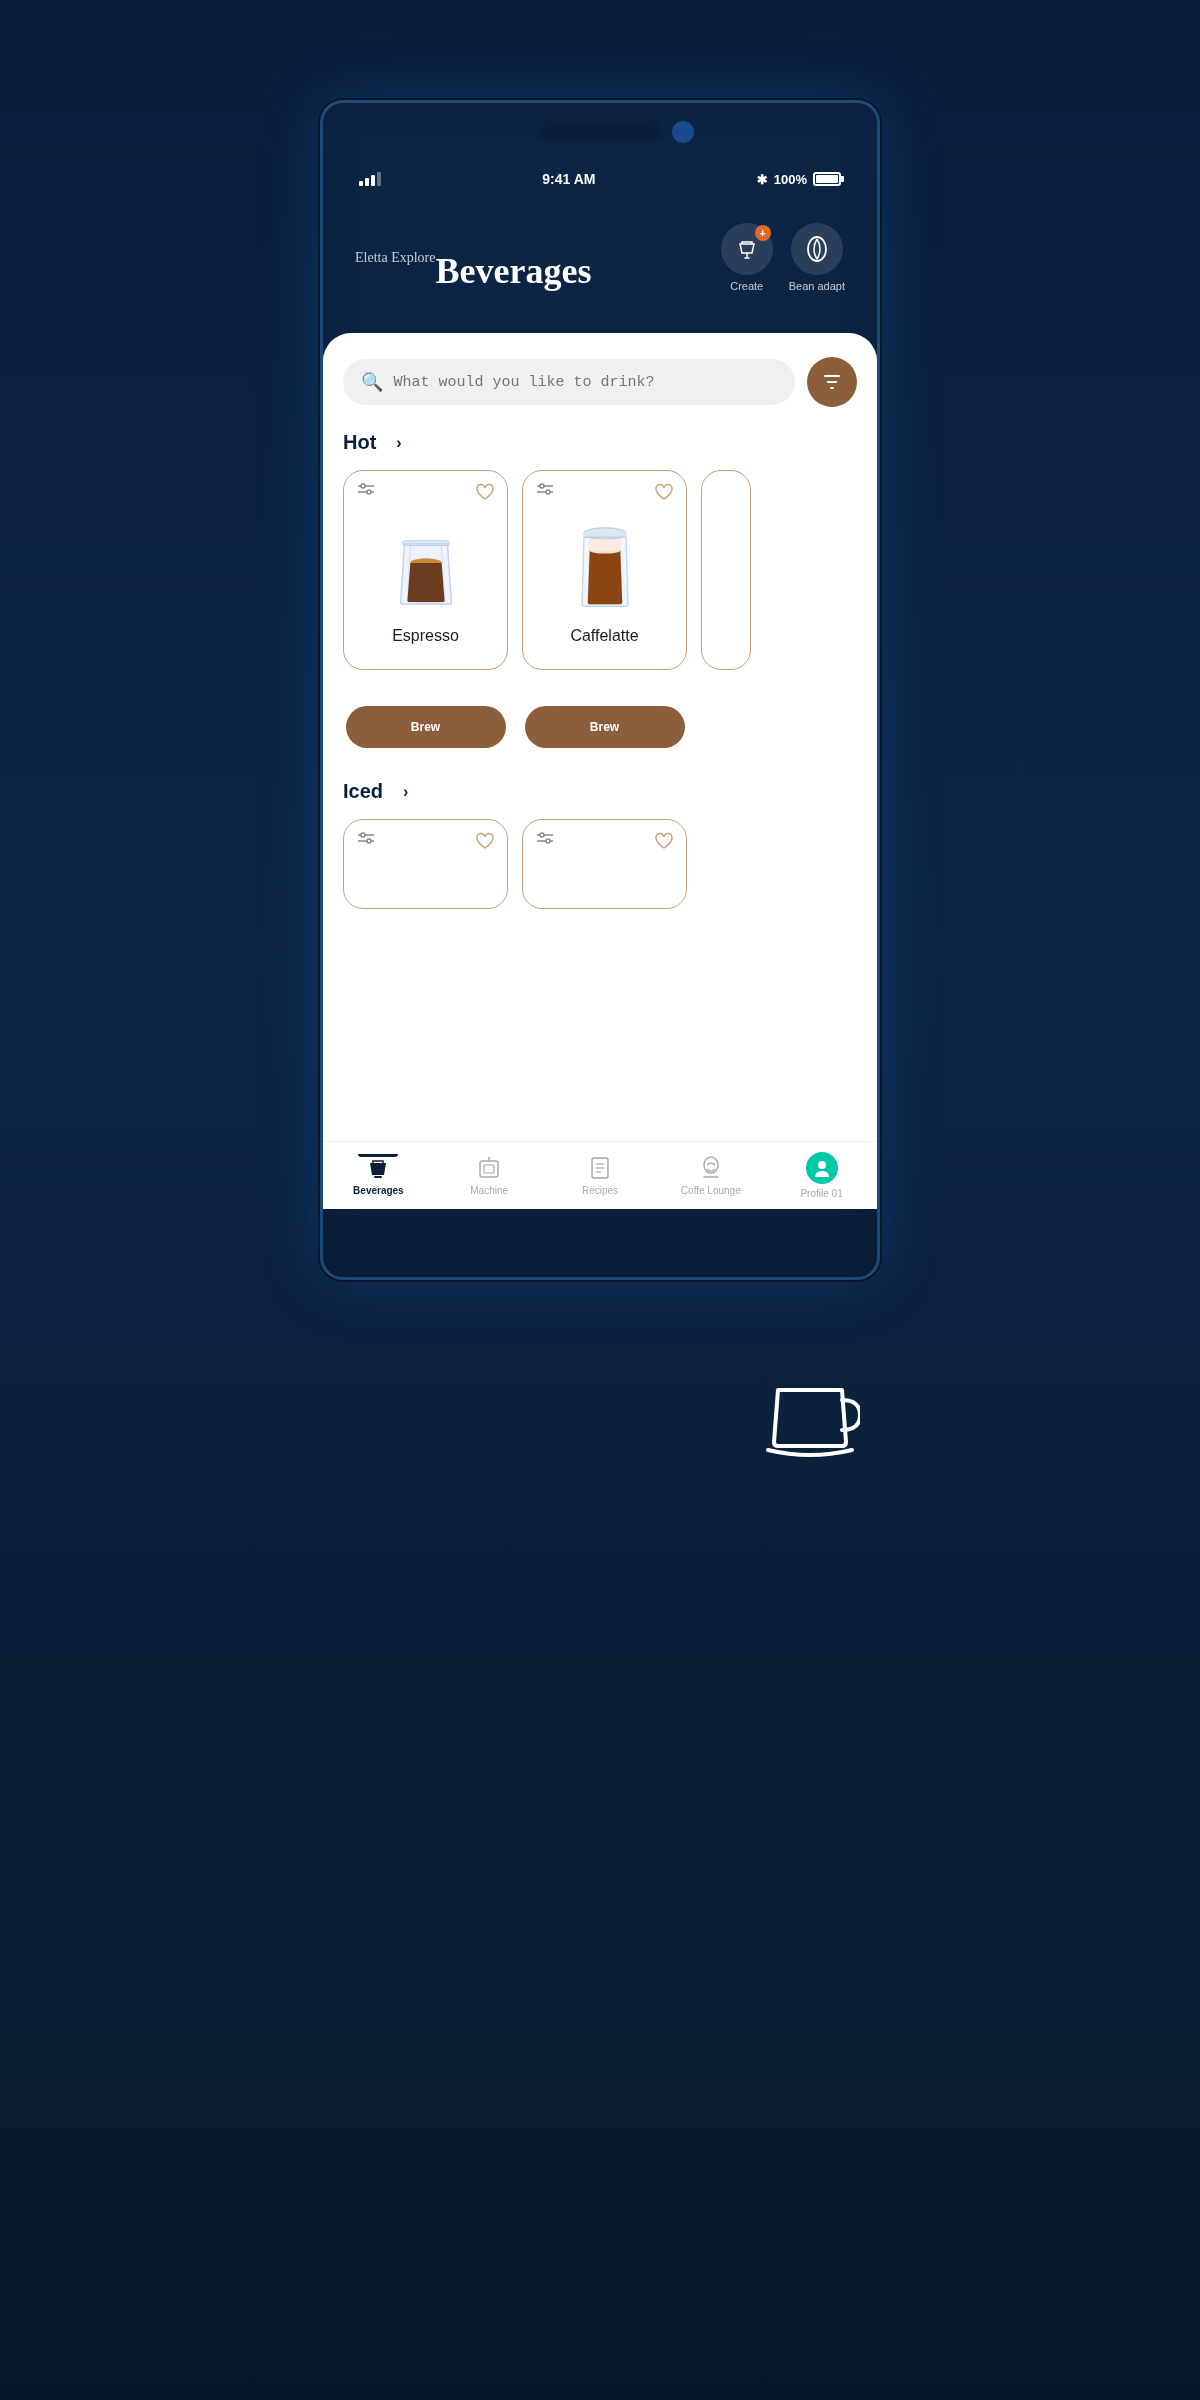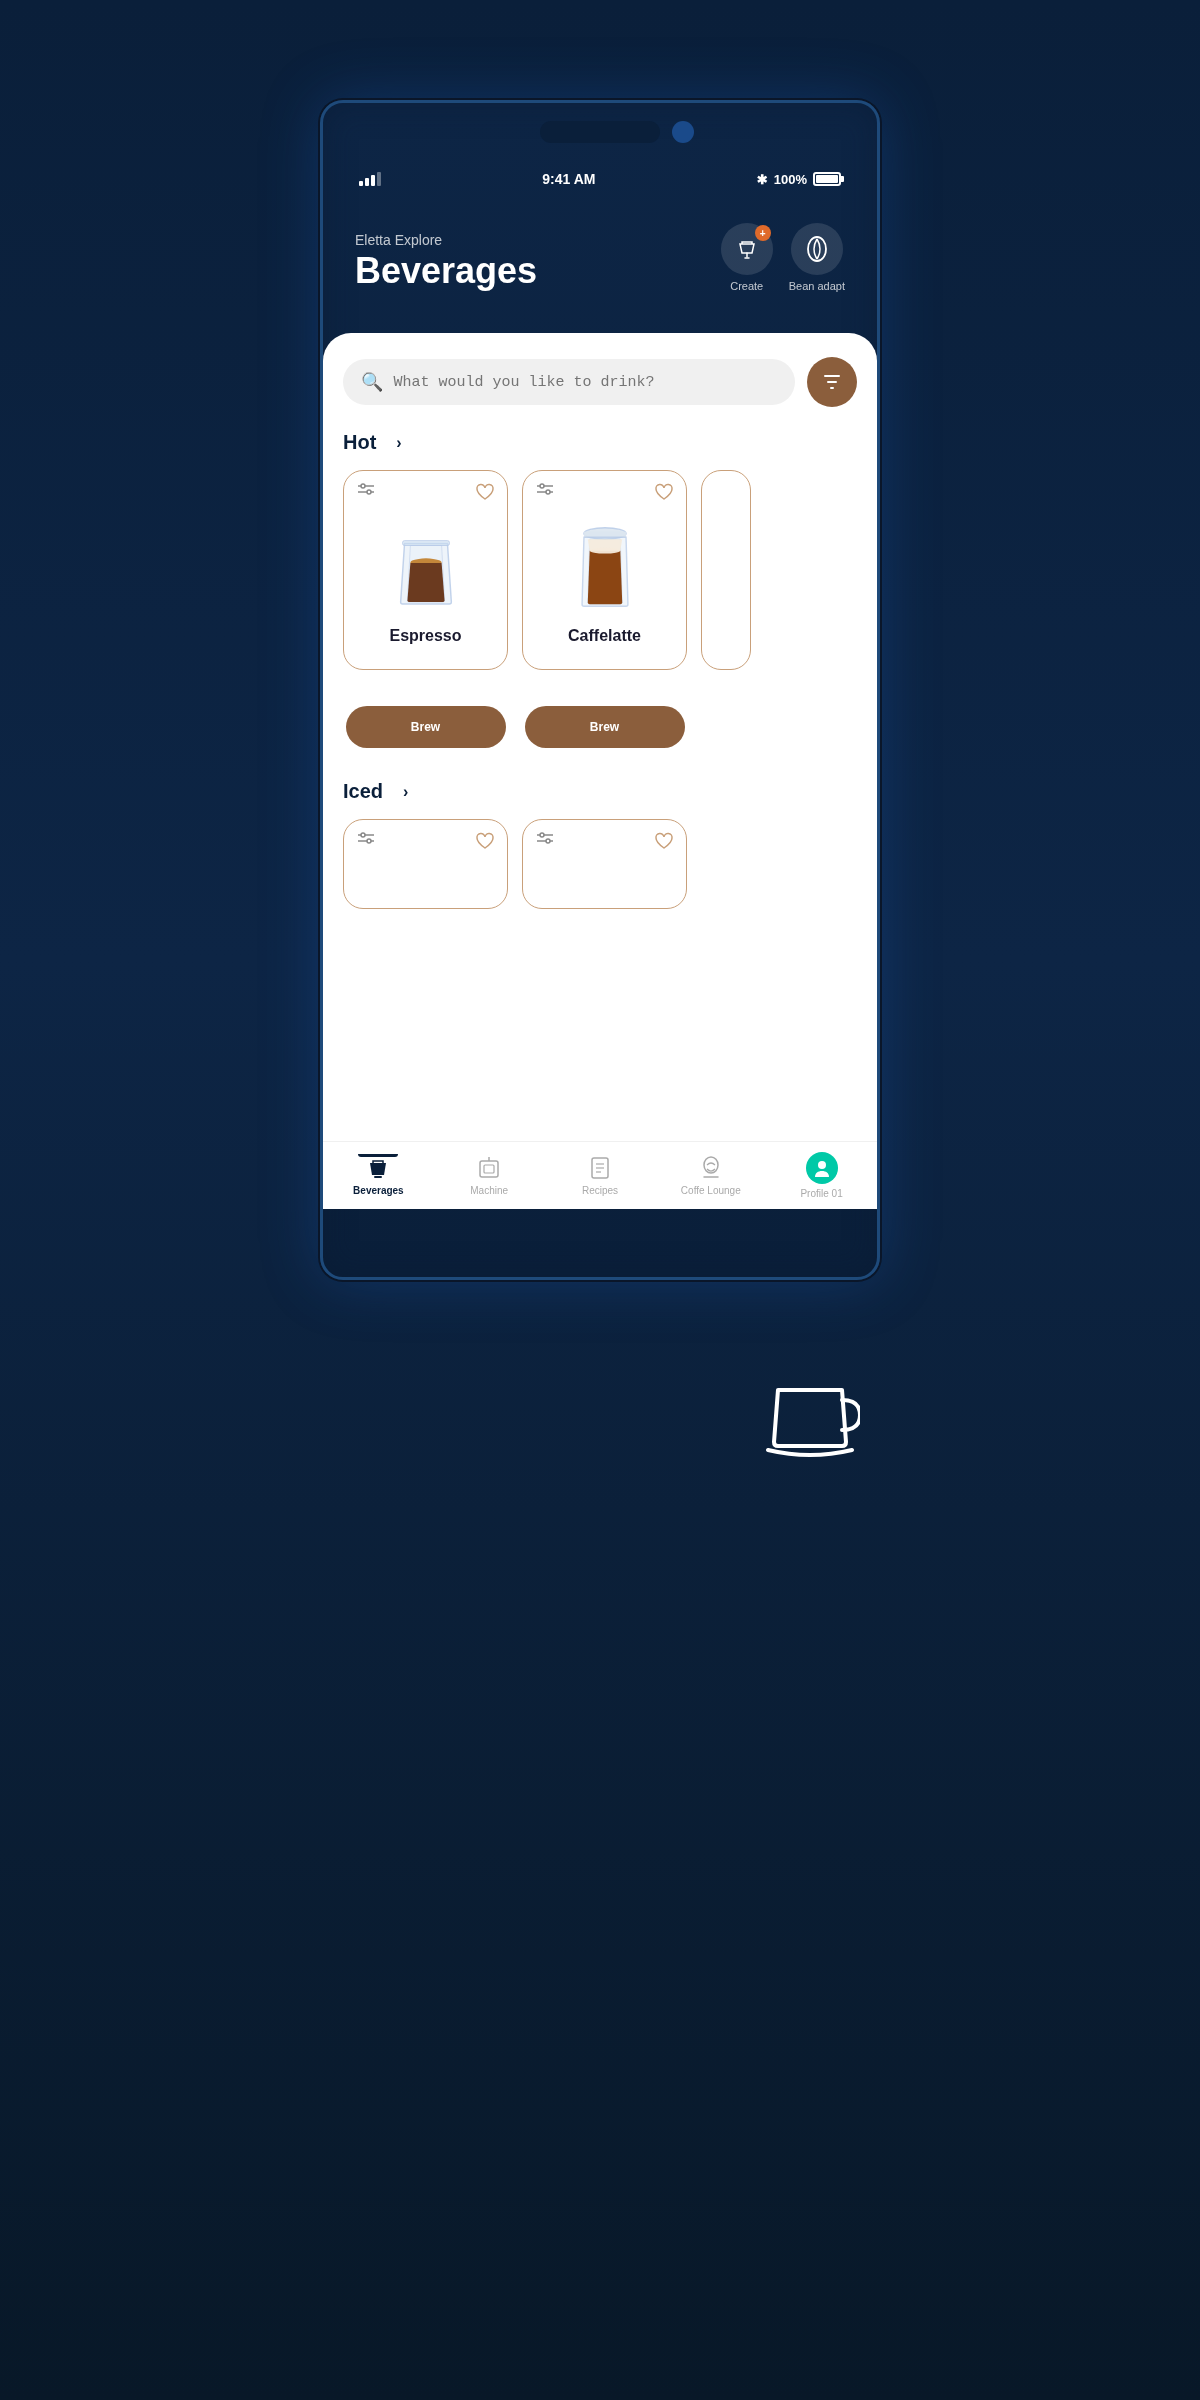--- a/index.html
+++ b/index.html
@@ -133,21 +133,22 @@
       left: 0;
       right: 0;
       padding: 20px 32px 16px;
       display: flex;
       align-items: flex-end;
       justify-content: space-between;
     }
 
     .header-title-group {
       display: flex;
-      flex-direction: column;
+      flex-direction: row;
+      font-family: Liberation Serif, serif;
     }
 
     .header-subtitle {
       color: rgba(255,255,255,0.75);
       font-size: 14px;
       font-weight: 400;
       margin-bottom: 2px;
     }
 
     .header-title {
@@ -336,21 +337,21 @@
     }
 
     .caffelatte-glass {
       width: 72px;
       height: 88px;
     }
 
     .card-name {
       font-size: 16px;
       color: #1a1a2e;
-      font-weight: 700;
+      font-weight: 400;
       text-align: center;
       margin: 8px 0 0;
     }
 
     .brew-btn {
       margin-top: 16px;
       background: #8B5E3C;
       color: white;
       border: none;
       border-radius: 30px;

